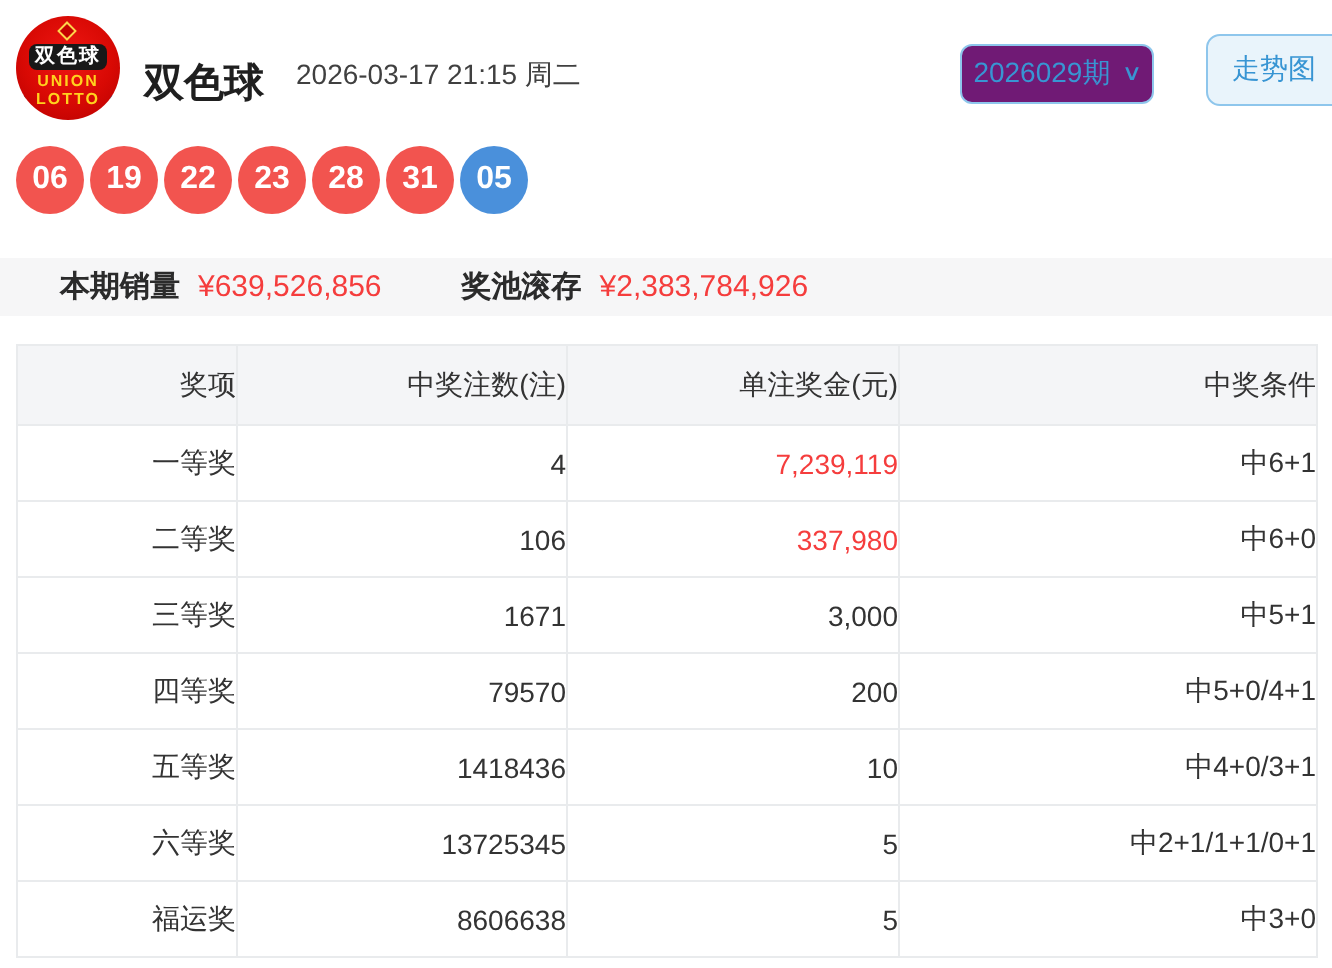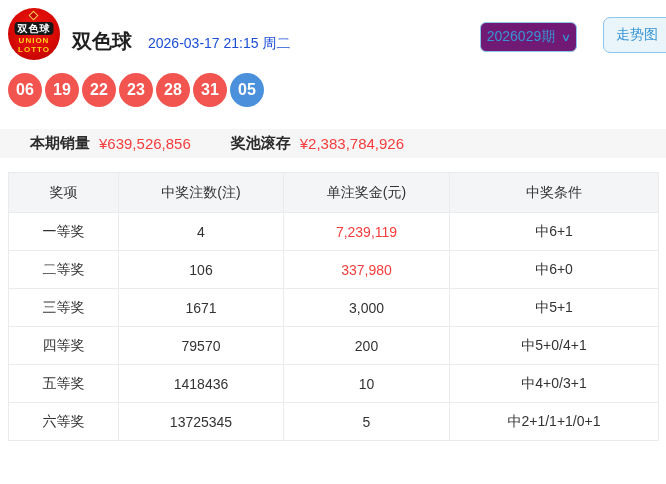--- a/index.html
+++ b/index.html
@@ -44,21 +44,21 @@
   .logo-lotto-row{
     position:absolute;left:50%;top:37px;transform:translateX(-50%);
     display:flex;align-items:center;gap:5px;
   }
   .logo-lotto{color:#ffd21e;font-weight:bold;font-size:8px;letter-spacing:1px;}
   .logo-dot{width:6px;height:6px;border-radius:50%;display:inline-block;}
   .logo-dot.r{background:#ff3b30;border:1px solid #7a0000;}
   .logo-dot.b{background:#3f86e0;border:1px solid #103a7a;}
 
   .title{position:absolute;left:72px;top:28px;font-size:20px;font-weight:bold;color:#1f1f1f;}
-  .datetime{position:absolute;left:148px;top:35px;font-size:14px;color:#1d4ed8;}
+  .datetime{position:absolute;left:148px;top:29px;font-size:14px;color:#404040;}
 
   .btn{
     position:absolute;display:flex;align-items:center;justify-content:center;
     border:1px solid var(--btn-border);color:var(--accent-blue);
     font-size:14px;cursor:pointer;font-family:inherit;
   }
   .btn.period{
     left:480px;top:22px;width:97px;height:30px;border-radius:6px;
     background:#701a75;gap:7px;
   }
@@ -85,21 +85,21 @@
   .s-label{font-weight:bold;color:#2b2b2b;margin-left:30px;}
   .s-label.pool{margin-left:40px;}
   .s-value{color:var(--red-text);margin-left:9px;}
 
   
   table.prize-table{
     position:absolute;left:8px;top:172px;width:650px;
     border-collapse:collapse;font-size:14px;table-layout:fixed;
   }
   .prize-table th,.prize-table td{
-    border:1px solid var(--table-border);text-align:center;font-weight:normal;
+    border:1px solid var(--table-border);text-align:right;font-weight:normal;
     color:var(--text);
   }
   .prize-table th{height:40px;background:var(--header-bg);}
   .prize-table td{height:38px;background:#fff;}
   .prize-table td.red{color:var(--red-text);}
 </style>
 </head>
 <body>
 
 <div class="page">
@@ -190,16 +190,22 @@
           <td>1418436</td>
           <td>10</td>
           <td>中4+0/3+1</td>
         </tr>
         <tr>
           <td>六等奖</td>
           <td>13725345</td>
           <td>5</td>
           <td>中2+1/1+1/0+1</td>
         </tr>
+        <tr>
+          <td>福运奖</td>
+          <td>8606638</td>
+          <td>5</td>
+          <td>中3+0</td>
+        </tr>
       </tbody>
   </table>
 
 </div>
 
 </body></html>

